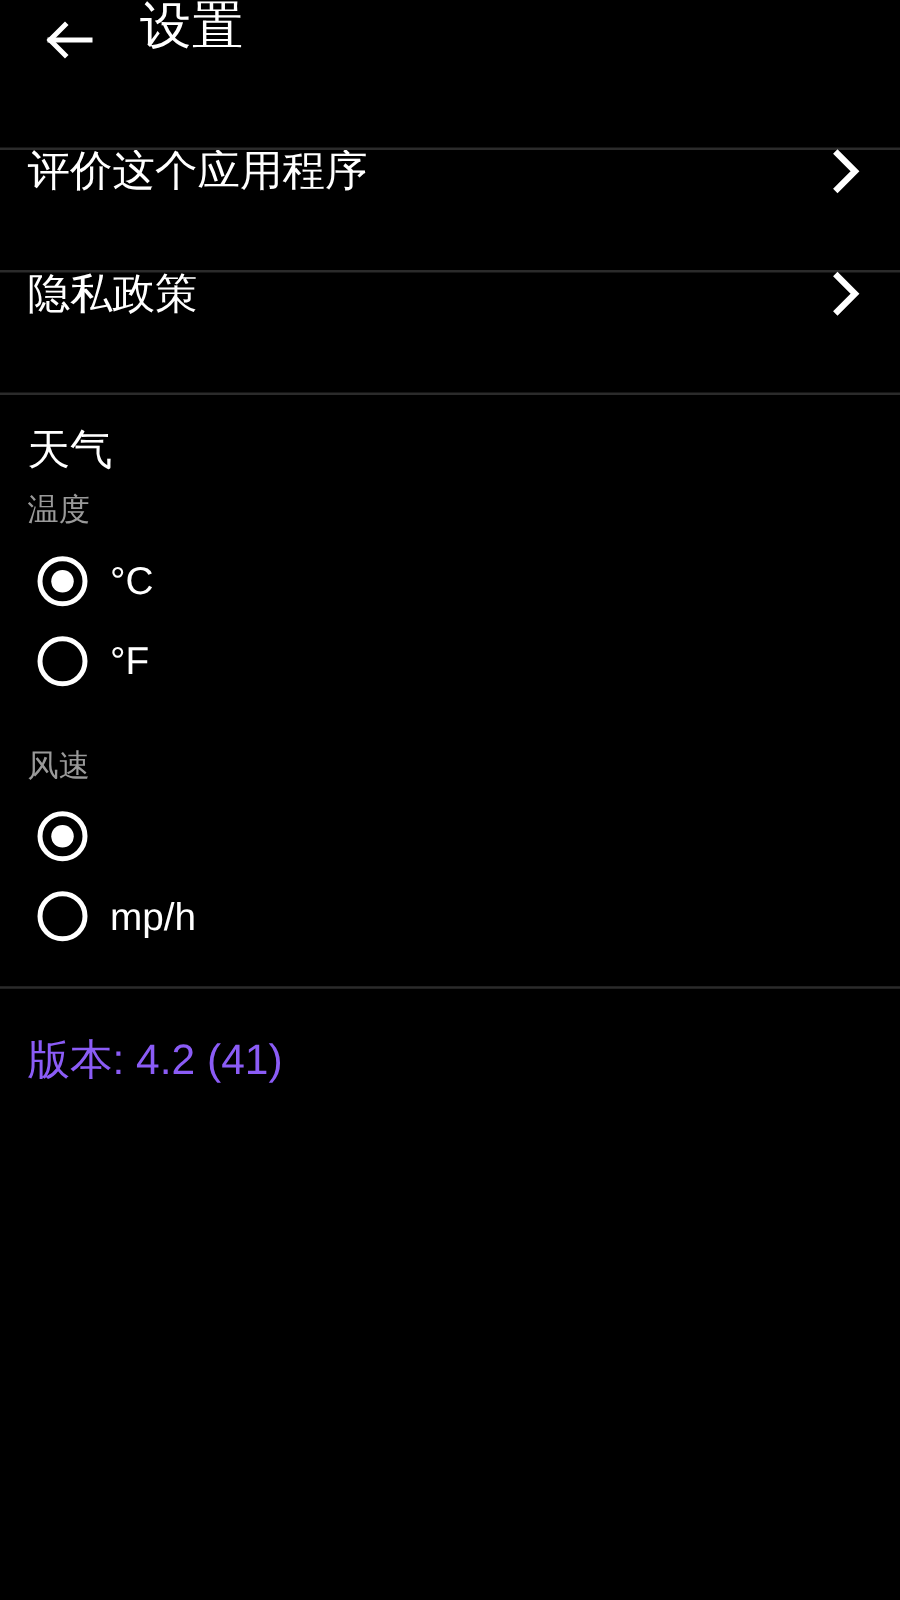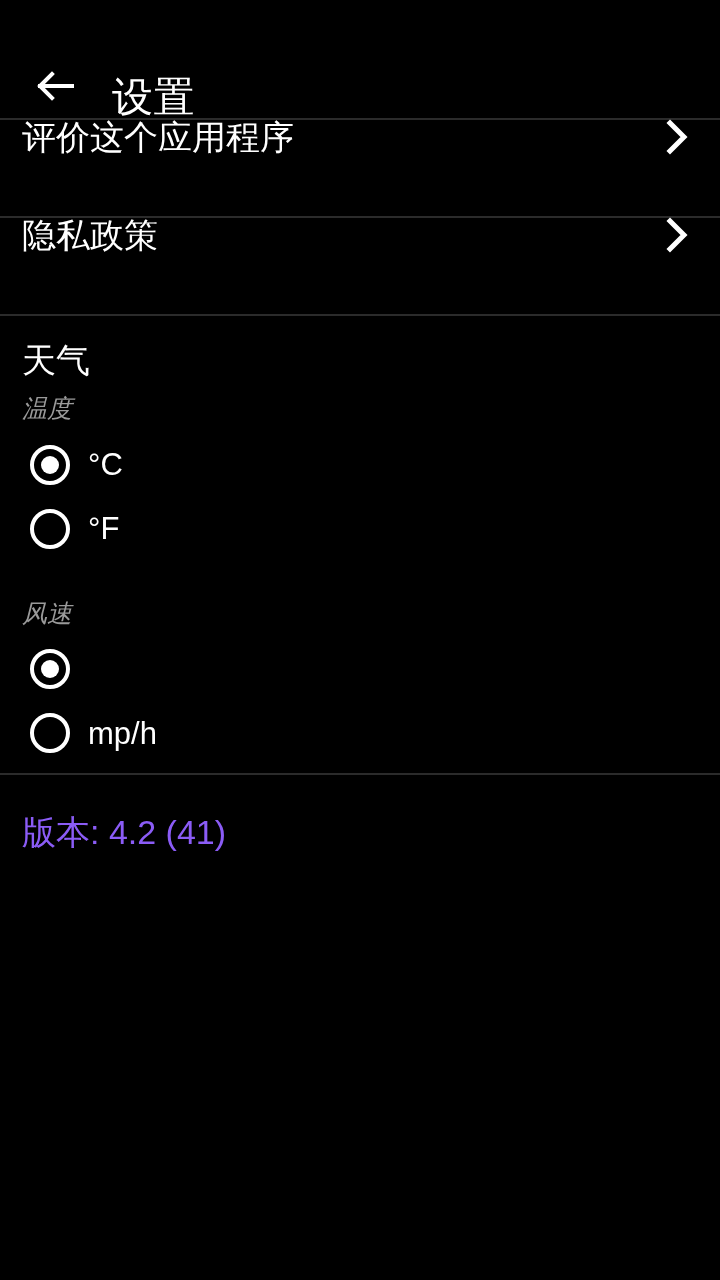--- a/index.html
+++ b/index.html
@@ -21,21 +21,21 @@
     width: 720px;
     height: 1280px;
     background: #000000;
     box-sizing: border-box;
   }
 
   
   .appbar {
     height: 118px;
     display: flex;
-    align-items: flex-end;
+    align-items: flex-start;
     padding-left: 24px;
     box-sizing: border-box;
     border-radius: 10px;
   }
   .back-btn {
     width: 64px;
     height: 64px;
     display: flex;
     align-items: center;
     justify-content: center;
@@ -83,37 +83,36 @@
     height: 34px;
     display: flex;
     align-items: center;
     justify-content: center;
     margin-right: 4px;
   }
   .chevron svg { display: block; }
 
   
   .section {
-    padding: 26px 22px 8px 22px;
+    padding: 26px 22px 24px 22px;
     box-sizing: border-box;
   }
   .section-title {
     font-size: 34px;
     line-height: 1.1;
     color: #ffffff;
     margin: 0 0 16px 0;
     white-space: nowrap;
   }
   .group-label {
     font-size: 25px;
     line-height: 1.1;
     color: #9a9a9a;
     margin: 0 0 10px 0;
     white-space: nowrap;
-    font-style: italic;
   }
   .group + .group { margin-top: 39px; }
 
   .radio-row {
     display: flex;
     align-items: center;
     height: 64px;
     padding-left: 8px;
     cursor: pointer;
   }

